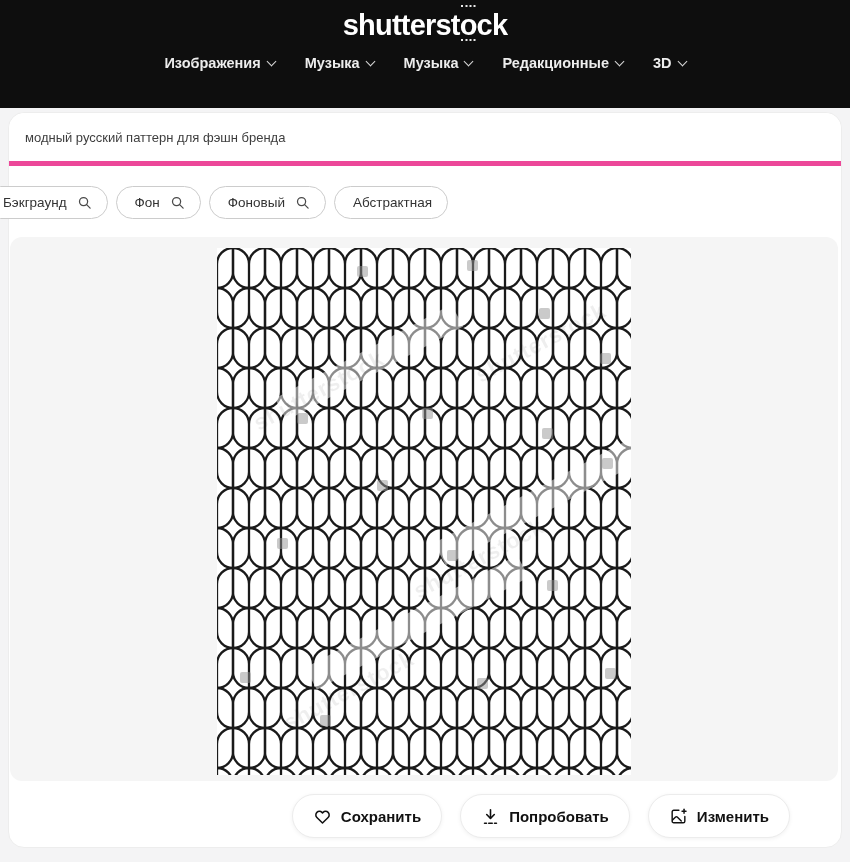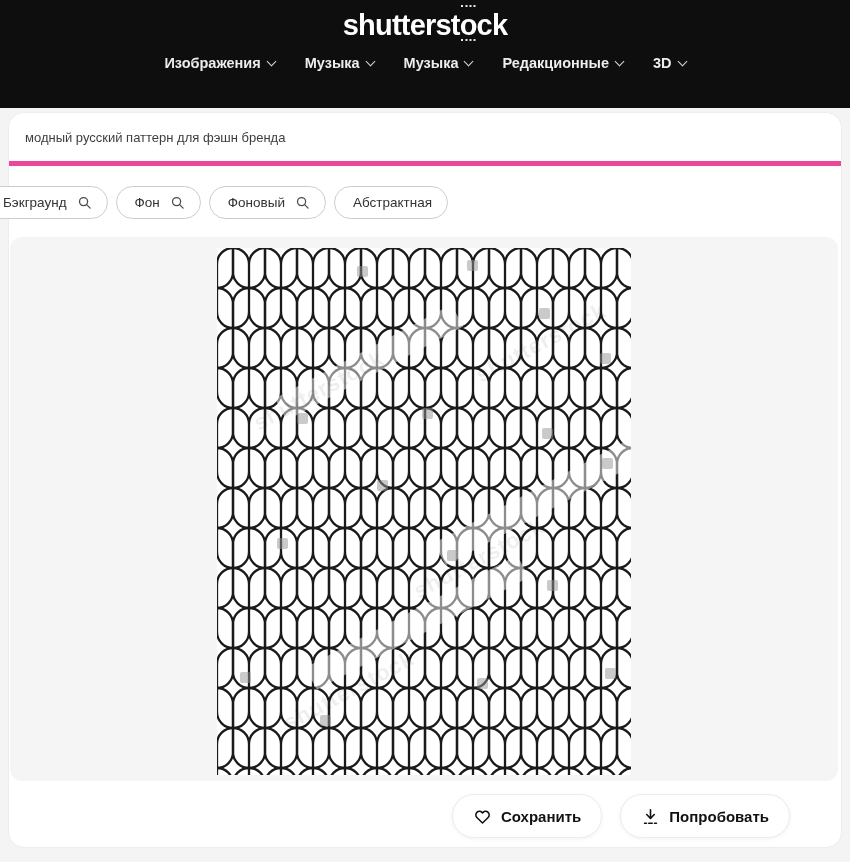--- a/index.html
+++ b/index.html
@@ -215,13 +215,22 @@
   <button class="btn">
     <svg width="19" height="19" viewBox="0 0 24 24" fill="none" stroke="#111" stroke-width="2" stroke-linecap="round" stroke-linejoin="round">
         <path d="M12 3.5v10.5"></path>
         <path d="M7.2 9.5l4.8 4.8 4.8-4.8"></path>
         <path d="M4.5 20.5h2.4"></path>
         <path d="M9.8 20.5h4.4"></path>
         <path d="M17.1 20.5h2.4"></path>
       </svg>
     <span>Попробовать</span>
   </button>
+  <button class="btn">
+    <svg width="19" height="19" viewBox="0 0 24 24" fill="none" stroke="#111" stroke-width="1.8" stroke-linecap="round" stroke-linejoin="round">
+        <path d="M20 12v6a2 2 0 0 1-2 2H6a2 2 0 0 1-2-2V6a2 2 0 0 1 2-2h6.5"></path>
+        <path d="M4.5 16.5l3.8-3.8a1.5 1.5 0 0 1 2.1 0l5.1 5.1"></path>
+        <path d="M19 2.8v5"></path>
+        <path d="M16.5 5.3h5"></path>
+      </svg>
+    <span>Изменить</span>
+  </button>
 </div>
 
 </body></html>

